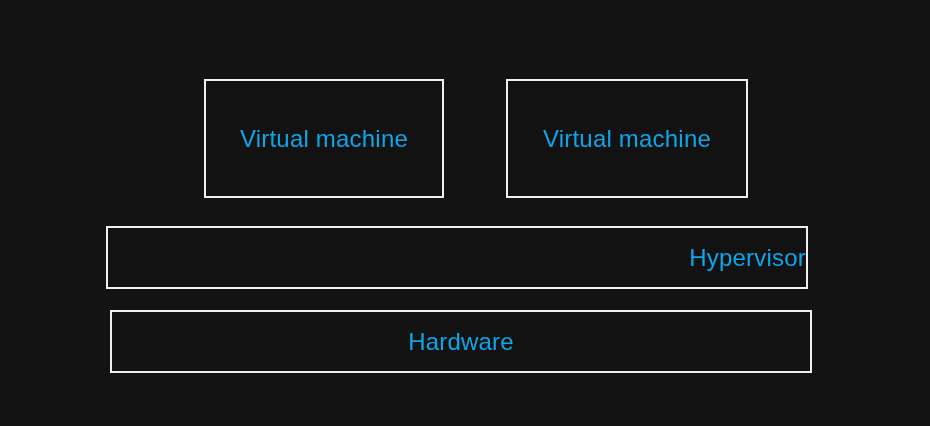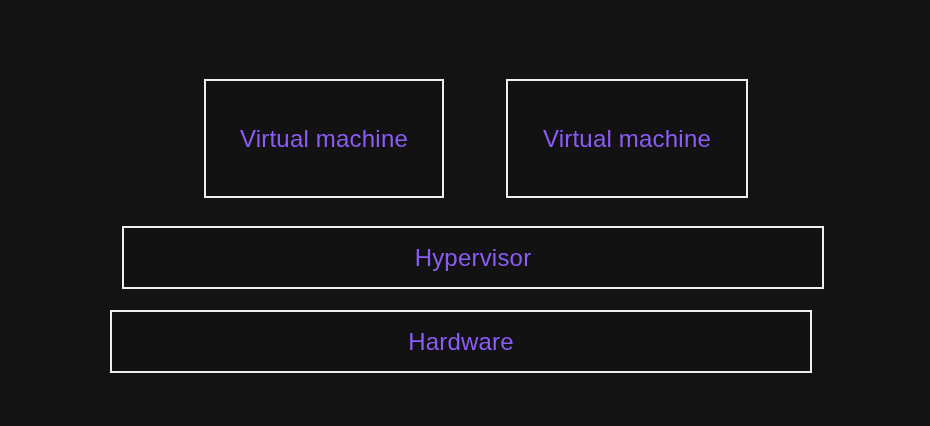--- a/index.html
+++ b/index.html
@@ -18,43 +18,44 @@
   .box {
     position: absolute;
     box-sizing: border-box;
     border: 2px solid #efefef;
     background: #121212;
     display: flex;
     align-items: center;
     justify-content: center;
   }
   .box span {
-    color: #8b5cf6;
+    color: #0ea5e9;
     font-size: 24px;
     line-height: 1;
     white-space: nowrap;
     letter-spacing: 0.2px;
   }
   .vm1 {
     left: 204px;
     top: 79px;
     width: 240px;
     height: 119px;
   }
   .vm2 {
     left: 506px;
     top: 79px;
     width: 242px;
     height: 119px;
   }
   .hypervisor {
-    left: 122px;
+    left: 106px;
     top: 226px;
     width: 702px;
     height: 63px;
+    justify-content: flex-end;
   }
   .hardware {
     left: 110px;
     top: 310px;
     width: 702px;
     height: 63px;
   }
 </style>
 </head>
 <body>

